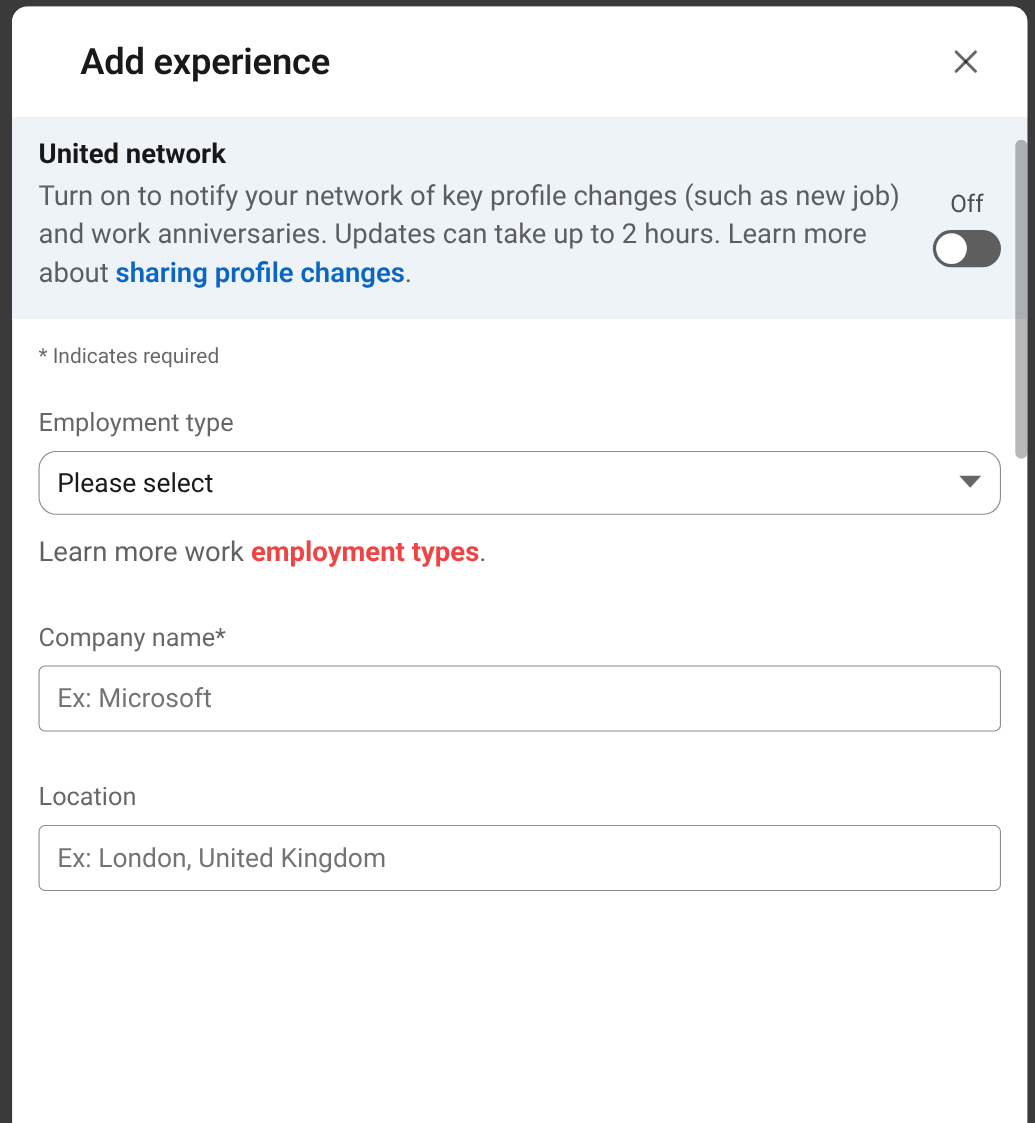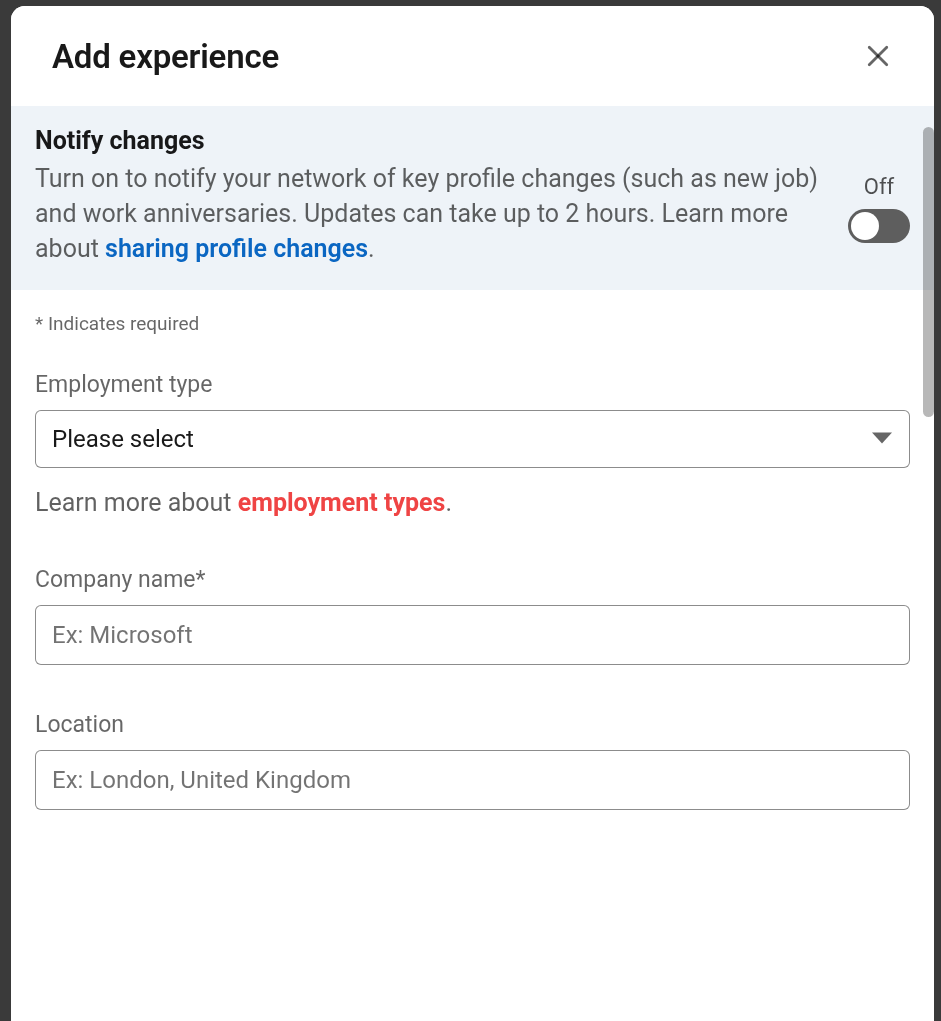--- a/index.html
+++ b/index.html
@@ -24,21 +24,21 @@
       background: #fff;
       border-radius: 14px 14px 0 0;
       overflow: hidden;
       display: flex;
       flex-direction: column;
     }
     .modal-header {
       display: flex;
       align-items: center;
       justify-content: space-between;
-      padding: 26px 32px 26px 41px;
+      padding: 26px 32px 26px 62px;
       background: #fff;
     }
     .modal-title {
       font-size: 33px;
       font-weight: 600;
       color: rgba(0,0,0,0.9);
       letter-spacing: -0.2px;
     }
     .close-btn {
       width: 48px;
@@ -150,21 +150,21 @@
       color: rgba(0,0,0,0.55);
     }
     .select-wrap {
       position: relative;
       width: 100%;
     }
     .select-input {
       width: 100%;
       height: 58px;
       border: 1px solid rgba(0,0,0,0.45);
-      border-radius: 6px;
+      border-radius: 16px;
       padding: 0 48px 0 16px;
       font-size: 24px;
       color: rgba(0,0,0,0.9);
       font-family: inherit;
       appearance: none;
       -webkit-appearance: none;
       background: #fff;
       cursor: pointer;
       text-align: left;
     }
@@ -218,21 +218,21 @@
         <line x1="5" y1="5" x2="19" y2="19"></line>
         <line x1="19" y1="5" x2="5" y2="19"></line>
       </svg>
     </button>
   </div>
 
   <div class="modal-body">
 
     <div class="notify-panel">
       <div class="notify-text">
-        <div class="notify-title">Notify changes</div>
+        <div class="notify-title">United network</div>
         <div class="notify-desc">
           <span>Turn on to notify your network of key profile changes (such as new job) and work anniversaries. Updates can take up to 2 hours. Learn more about </span><a class="notify-link">sharing profile changes</a><span>.</span>
         </div>
       </div>
       <div class="toggle-wrap">
         <span class="toggle-label">Off</span>
         <button class="toggle">
           <span class="toggle-knob"></span>
         </button>
       </div>
@@ -247,21 +247,21 @@
         <label class="field-label">Employment type</label>
         <div class="select-wrap">
           <button class="select-input">Please select</button>
           <span class="select-caret">
             <svg width="20" height="14" viewBox="0 0 20 14">
                 <polygon points="0,2 20,2 10,13" fill="currentColor"></polygon>
               </svg>
           </span>
         </div>
         <div class="help-text">
-          <span>Learn more about </span><a class="help-link">employment types</a><span>.</span>
+          <span>Learn more work </span><a class="help-link">employment types</a><span>.</span>
         </div>
       </div>
 
       <div class="field">
         <label class="field-label">Company name*</label>
         <input type="text" class="text-input" placeholder="Ex: Microsoft" style="">
       </div>
 
       <div class="field">
         <label class="field-label">Location</label>

